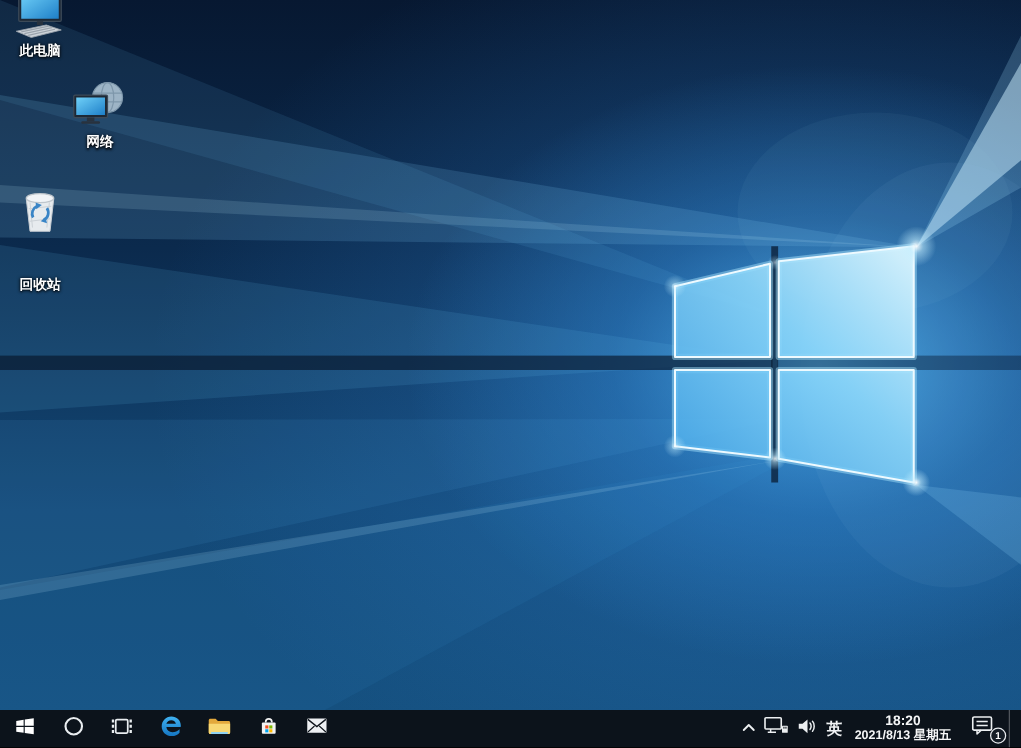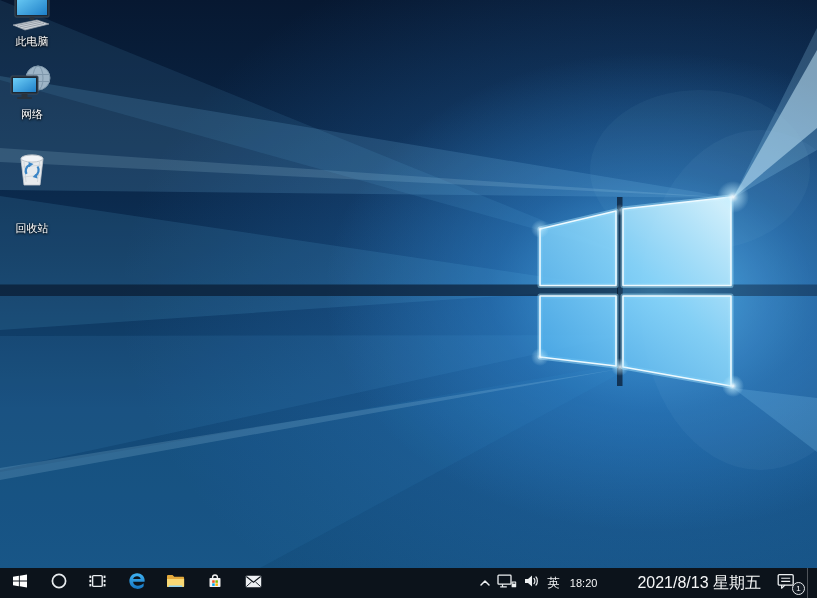--- a/index.html
+++ b/index.html
@@ -2,21 +2,21 @@
 <html><head>
 <meta charset="utf-8">
 <title>Desktop</title>
 <style>
   html,body { margin:0; padding:0; }
   body {
     width:817px; height:598px; overflow:hidden;
     font-family:"Liberation Sans","DejaVu Sans",sans-serif;
     background:#000;
   }
-  #screen { position:relative; width:817px; height:598px; }
+  #screen { position:relative; width:817px; height:598px;font-weight:bold; }
 
   
   #wallpaper { position:absolute; left:0; top:0; width:817px; height:568px; }
   #wallpaper svg { display:block; }
 
   
   .dicon {
     position:absolute; left:1px; width:62px;
     display:flex; flex-direction:column; align-items:center;
     z-index:2;
@@ -33,25 +33,25 @@
     position:absolute; left:0; bottom:0; width:817px; height:30px;
     background:#0c131b; z-index:5;
     display:flex; align-items:center; justify-content:space-between;
   }
   .tb-left { display:flex; height:30px; }
   .tb-btn { width:39px; height:30px; display:flex; align-items:center; justify-content:center; }
   .tb-right { display:flex; align-items:center; height:30px; }
   .tray-btn { height:30px; display:flex; align-items:center; justify-content:center; padding:0 3px; }
   .lang { font-size:12.5px; color:#f0f2f4; padding:0 4px; }
   .clock {
-    display:flex; flex-direction:row; align-items:center; justify-content:center;
-    color:#f5f6f7; padding:0 6px; height:30px;gap:40px;
+    display:flex; flex-direction:column; align-items:center; justify-content:center;
+    color:#f5f6f7; padding:0 6px; height:30px;
   }
   .clock .t { font-size:11px; line-height:12px; }
-  .clock .d { font-size:16px; line-height:12px; white-space:nowrap; }
+  .clock .d { font-size:10px; line-height:12px; white-space:nowrap; }
   .action { position:relative; width:34px; }
   .badge {
     position:absolute; right:2px; bottom:3px; width:11px; height:11px;
     border-radius:50%; background:#151d26; border:1px solid #e6e9ec;
     color:#fff; font-size:8px; line-height:11px; text-align:center;
     box-sizing:content-box;
   }
   .show-desktop { width:9px; height:30px; border-left:1px solid rgba(255,255,255,.28); }
 </style>
 </head>
@@ -146,21 +146,21 @@
         <rect x="5" y="0" width="34" height="24" rx="1" fill="#1d2835" stroke="#3c4a58"></rect>
         <rect x="7" y="2" width="30" height="20" fill="url(#scrG)"></rect>
         <rect x="19.5" y="24" width="5" height="3" fill="#28323e"></rect>
         <path d="M3,32 L27,27 L39,31 L15,37 Z" fill="#ccd2d8" stroke="#9aa2ab" stroke-width="0.7"></path>
         <path d="M7,32.5 L29,27.9 M9.5,33.9 L31.5,29.1 M12.5,35.3 L34,30.4" stroke="#9aa2ab" stroke-width="1" fill="none"></path>
       </svg>
     </span>
     <span class="lbl">此电脑</span>
   </div>
 
-  <div class="dicon" style="top:64px;">
+  <div class="dicon" style="top:64px;padding-left:48px;">
     <span class="img">
       <svg width="46" height="42" viewBox="0 0 46 42">
         <circle cx="29" cy="14" r="12" fill="#9db4c6" stroke="#7e97ab"></circle>
         <ellipse cx="29" cy="14" rx="5" ry="12" stroke="#7e97ab" fill="none"></ellipse>
         <path d="M17.5,10.5 H40.5 M17.5,17.5 H40.5" stroke="#7e97ab" fill="none"></path>
         <rect x="2" y="12" width="27" height="18" rx="1" fill="#1d2835" stroke="#3c4a58"></rect>
         <rect x="4" y="14" width="23" height="14" fill="url(#scrG)"></rect>
         <rect x="12.5" y="30" width="6" height="3" fill="#28323e"></rect>
         <rect x="8" y="33" width="15" height="2" rx="1" fill="#28323e"></rect>
       </svg>

